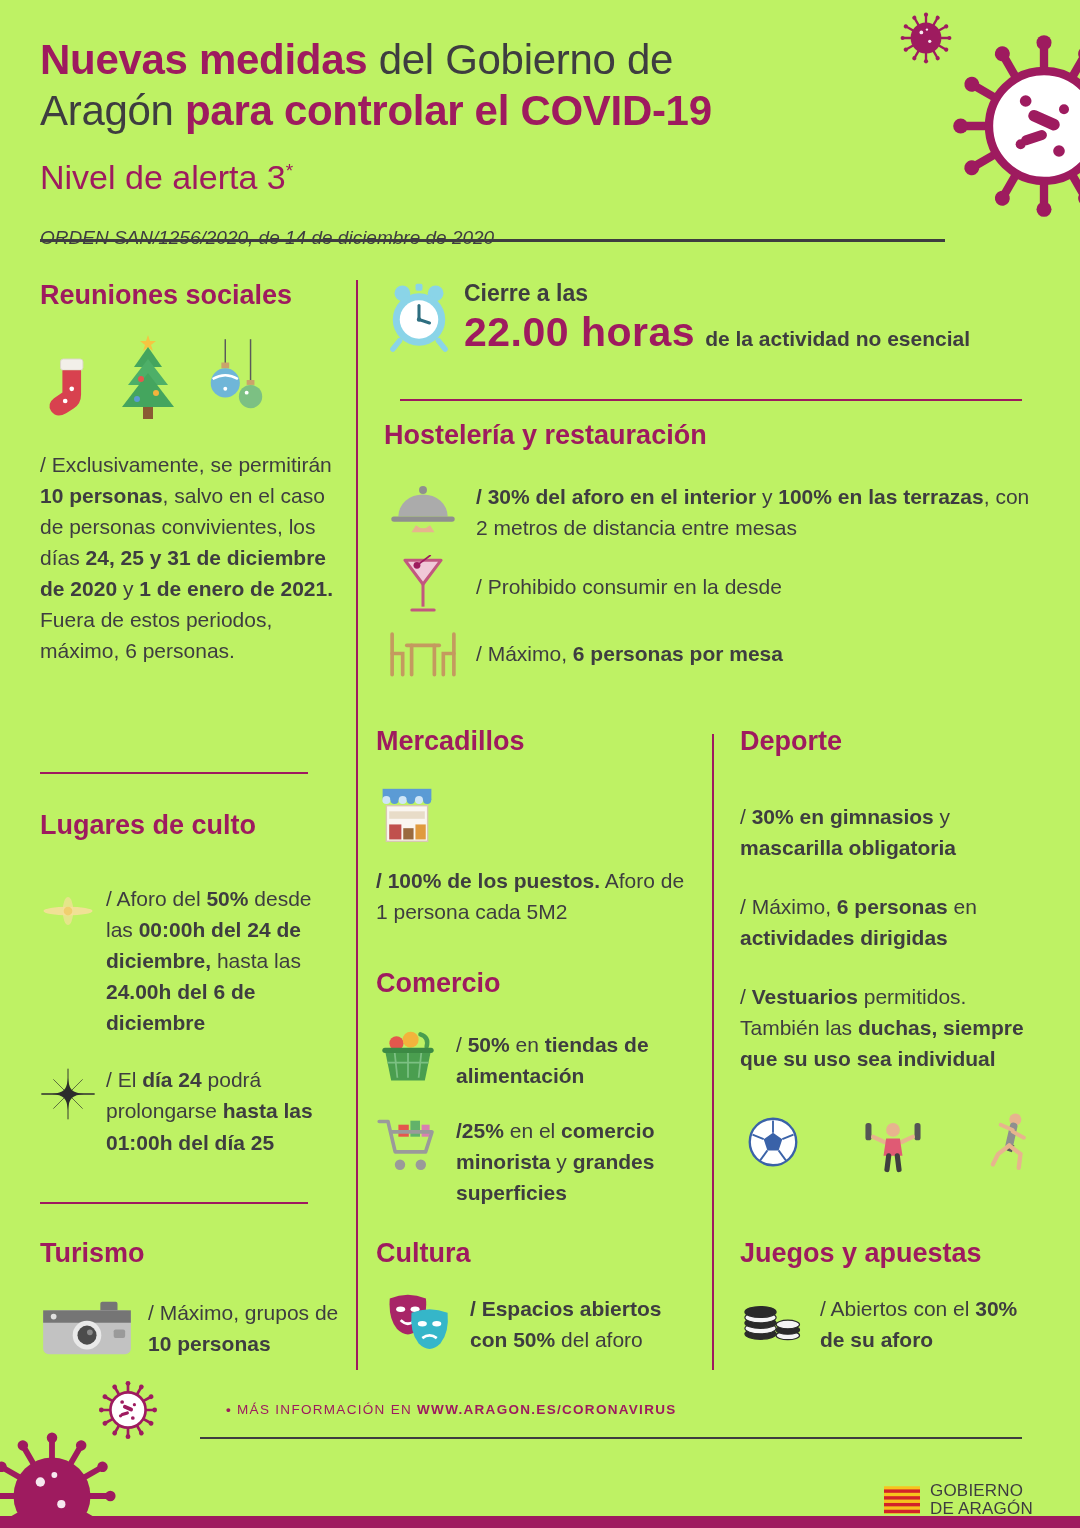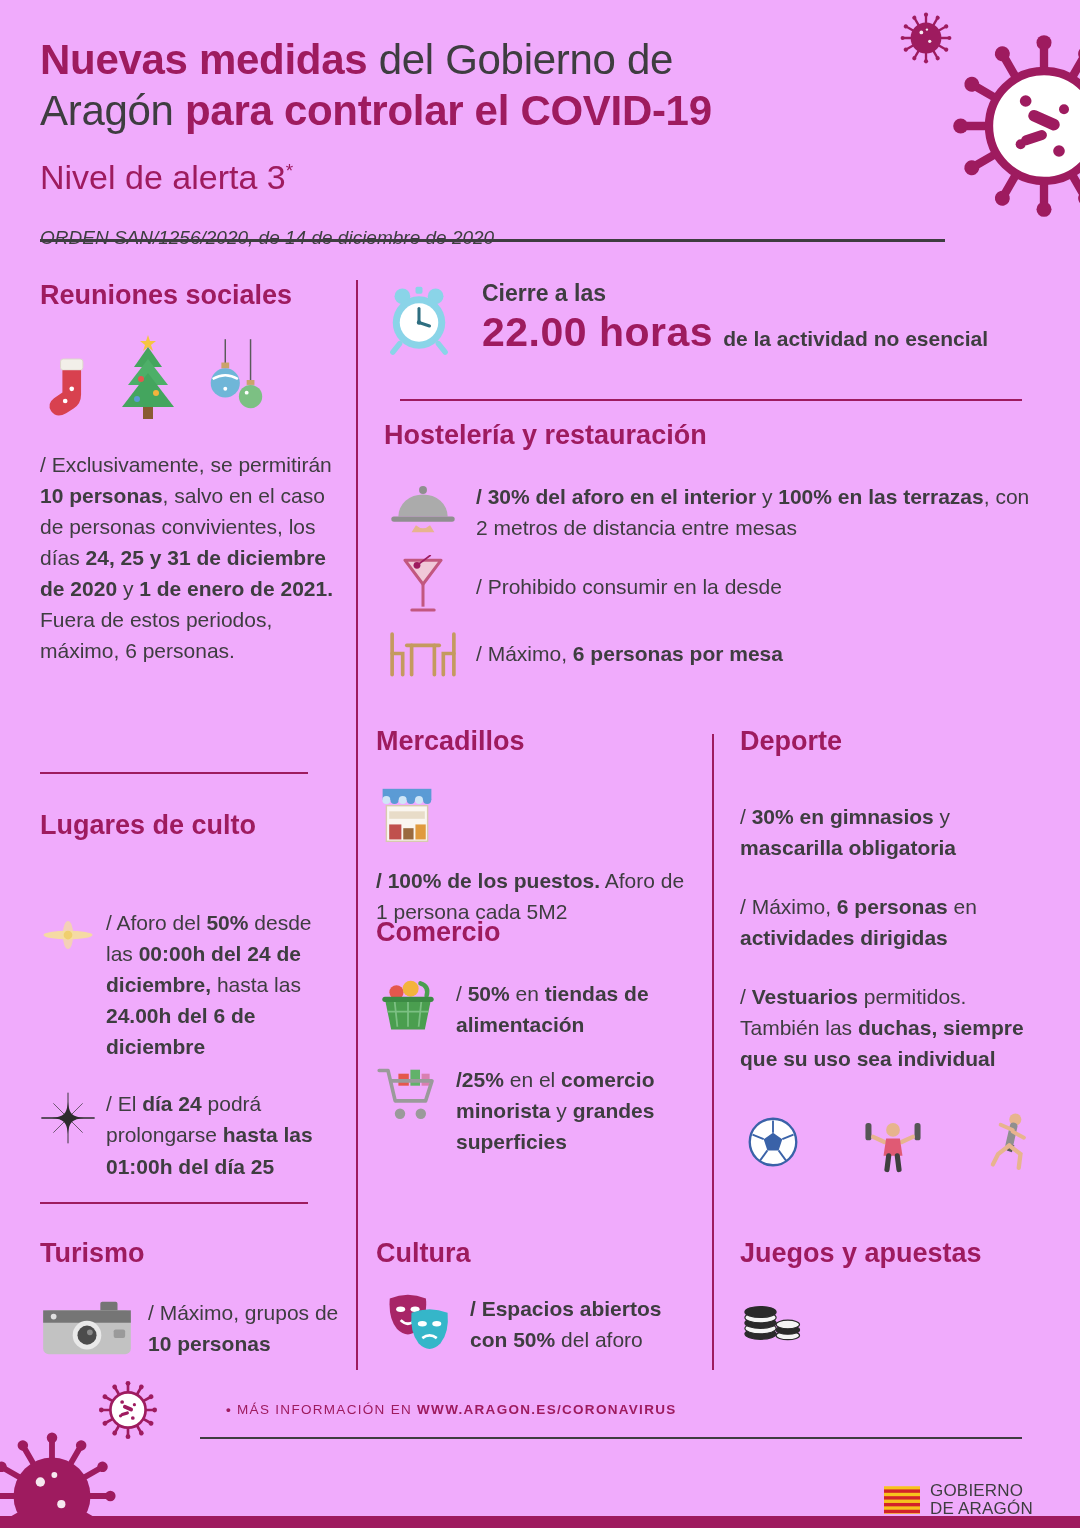--- a/index.html
+++ b/index.html
@@ -1,17 +1,17 @@
 <!DOCTYPE html>
 <html style="--primary: #9e1b5f; --text: #3e3d40;"><head>
 <meta charset="utf-8">
 <style>
   :root { --primary:#9e1b5f; --text:#3e3d40; }
   html,body{margin:0;padding:0;background:#ffffff;}
-  .page{position:relative;width:1080px;height:1528px;margin:0 auto;background:#f0abfc;overflow:hidden;
+  .page{position:relative;width:1080px;height:1528px;margin:0 auto;background:#bef264;overflow:hidden;
         font-family:"Liberation Sans","DejaVu Sans",sans-serif;color:var(--text);}
   .abs{position:absolute;}
   .b{font-weight:700;}
   .p{color:var(--primary);}
 
   .title{font-size:42px;line-height:1.22;font-weight:400;margin:0;color:var(--text);letter-spacing:-0.3px;}
   .title .tline{display:block;}
   .alert-row{display:flex;align-items:baseline;gap:30px;margin-top:22px;flex-direction:column;}
   .alert{font-size:34px;color:var(--primary);}
   .alert sup{font-size:19px;}
@@ -22,21 +22,21 @@
   .hline{background:var(--primary);height:2px;}
   .hline-dark{background:#3e3d40;}
   .vline{background:var(--primary);width:2px;}
 
   .item{display:flex;gap:14px;align-items:flex-start;}
   .item.center{align-items:center;}
   .icon-box{flex:0 0 auto;display:flex;justify-content:center;align-items:flex-start;}
 
   .xmas-row{display:flex;gap:14px;align-items:flex-end;margin-top:24px;}
 
-  .cierre-row{display:flex;gap:28px;align-items:flex-end;}
+  .cierre-row{display:flex;gap:10px;align-items:center;}
   .cierre-l1{font-size:23px;font-weight:700;margin-top:4px;}
   .cierre-l2{display:flex;align-items:baseline;gap:10px;margin-top:2px;}
   .cierre-time{font-size:41px;font-weight:700;color:var(--primary);letter-spacing:0.5px;}
   .cierre-rest{font-size:21px;font-weight:700;}
 
   .sport-row{display:flex;justify-content:space-between;align-items:center;margin-top:36px;padding:0 6px;}
 
   .footer-info{font-size:13.5px;letter-spacing:1.3px;color:var(--primary);}
   .logo{display:flex;gap:10px;align-items:center;}
   .logo-text{font-weight:400;font-size:17px;line-height:1.08;color:#3e3d40;letter-spacing:0.2px;}
@@ -171,21 +171,21 @@
         <circle cx="48" cy="55" r="2" fill="#ffffff"></circle>
       </svg>
     </div>
     <p class="body-text" style="margin-top:26px;"><span>/ Exclusivamente, se permitirán </span><span class="b">10 personas</span><span>, salvo en el caso de personas convivientes, los días </span><span class="b">24, 25 y 31 de diciembre de 2020</span><span> y </span><span class="b">1 de enero de 2021.</span><span> Fuera de estos periodos, máximo, 6 personas.</span></p>
   </section>
 
   <div class="abs hline" style="left:40px; top:772px; width:268px;"></div>
 
   <section class="abs" style="left:40px; top:810px; width:300px;">
     <h2 class="sec">Lugares de culto</h2>
-    <div class="item" style="margin-top:66px; gap:10px;">
+    <div class="item" style="margin-top:42px; gap:10px;">
       <div class="icon-box" style="width:56px;">
         <svg viewBox="0 0 64 64" style="width:56px;height:56px">
           <ellipse cx="32" cy="32" rx="28" ry="5" fill="#f5df9a" opacity="0.9"></ellipse>
           <ellipse cx="32" cy="32" rx="6" ry="16" fill="#f5df9a" opacity="0.7"></ellipse>
           <circle cx="32" cy="32" r="5" fill="#f0cf6e"></circle>
         </svg>
       </div>
       <p class="body-text" style="flex:1"><span>/ Aforo del </span><span class="b">50%</span><span> desde las </span><span class="b">00:00h del 24 de diciembre,</span><span> hasta las </span><span class="b">24.00h del 6 de diciembre</span></p>
     </div>
     <div class="item" style="margin-top:26px; gap:10px;">
@@ -310,21 +310,21 @@
           <rect x="13" y="30" width="38" height="8" fill="#e8dcc8"></rect>
           <rect x="13" y="44" width="13" height="16" fill="#c0504d"></rect>
           <rect x="28" y="48" width="11" height="12" fill="#9a6a3f"></rect>
           <rect x="41" y="44" width="11" height="16" fill="#e09a3e"></rect>
         </svg>
       </div>
       <p class="body-text" style="flex:1"><span class="b">/ 100% de los puestos.</span><span> Aforo de 1 persona cada 5M2</span></p>
     </div>
   </section>
 
-  <section class="abs" style="left:376px; top:917px; width:318px;">
+  <section class="abs" style="left:376px; top:968px; width:318px;">
     <h2 class="sec">Comercio</h2>
     <div class="item" style="margin-top:30px; gap:16px;">
       <div class="icon-box" style="width:64px;">
         <svg viewBox="0 0 70 62" style="width:62px;height:55px">
           <circle cx="22" cy="16" r="8" fill="#e4574d"></circle>
           <circle cx="38" cy="12" r="9" fill="#f3b33c"></circle>
           <path d="M49 6 q10 3 7 14" fill="none" stroke="#4a9e4f" stroke-width="5" stroke-linecap="round"></path>
           <path d="M9 24 H61 L54 58 H16 Z" fill="#4a9e4f"></path>
           <g stroke="#7cc083" stroke-width="2">
             <line x1="20" y1="27" x2="23" y2="55"></line>
@@ -420,20 +420,21 @@
             <ellipse cx="25" cy="45" rx="20" ry="7" fill="#f4f4f4"></ellipse>
             <ellipse cx="25" cy="38" rx="20" ry="7" fill="#2a2a2a"></ellipse>
             <ellipse cx="25" cy="31" rx="20" ry="7" fill="#f4f4f4"></ellipse>
             <ellipse cx="25" cy="24" rx="20" ry="7" fill="#2a2a2a"></ellipse>
             <ellipse cx="60" cy="54" rx="15" ry="5.5" fill="#f4f4f4"></ellipse>
             <ellipse cx="60" cy="47" rx="15" ry="5.5" fill="#2a2a2a"></ellipse>
             <ellipse cx="60" cy="40" rx="15" ry="5.5" fill="#f4f4f4"></ellipse>
           </g>
         </svg>
       </div>
+      <p class="body-text" style="flex:1"><span>/ Abiertos con el </span><span class="b">30% de su aforo</span></p>
     </div>
   </section>
 
   <div class="abs footer-info" style="left:226px; top:1402px;"><span class="b p">•  </span><span class="p">MÁS INFORMACIÓN EN </span><span class="b p">WWW.ARAGON.ES/CORONAVIRUS</span></div>
   <div class="abs hline-dark" style="left:200px; top:1437px; width:822px; height:2px;"></div>
 
   <svg class="virus abs" style="left:96px; top:1378px; width:64px; height:64px;">
       <use href="#virus-outline"></use>
     </svg>
   <svg class="virus abs" style="left:-18px; top:1426px; width:140px; height:140px;">

